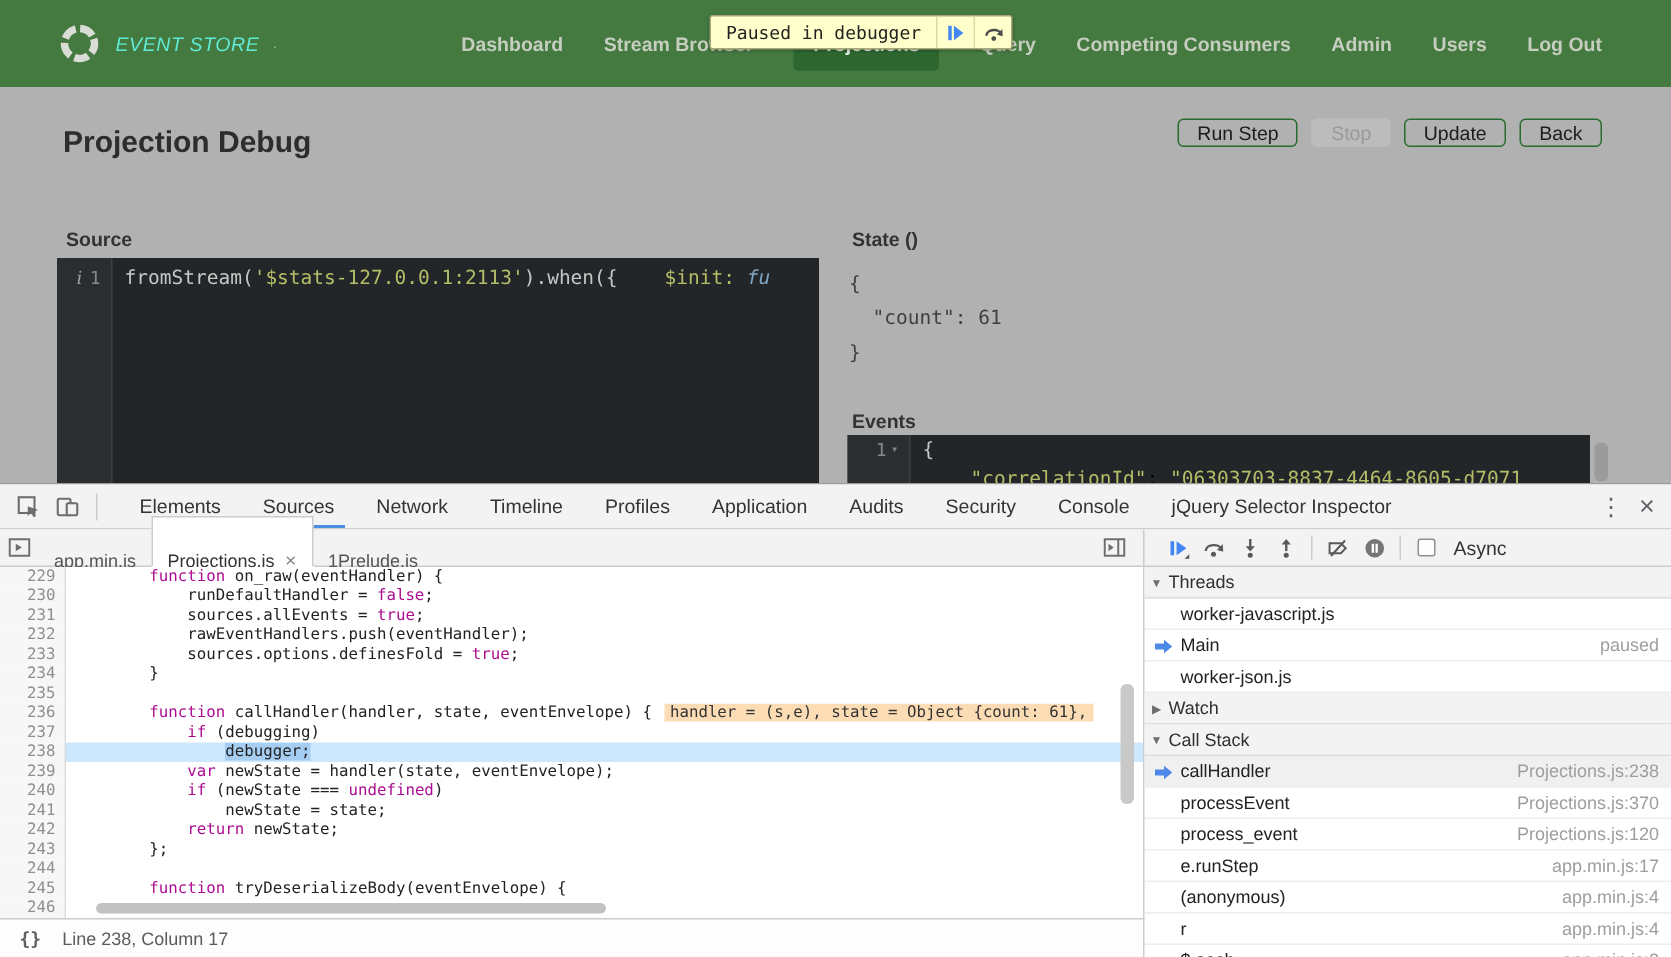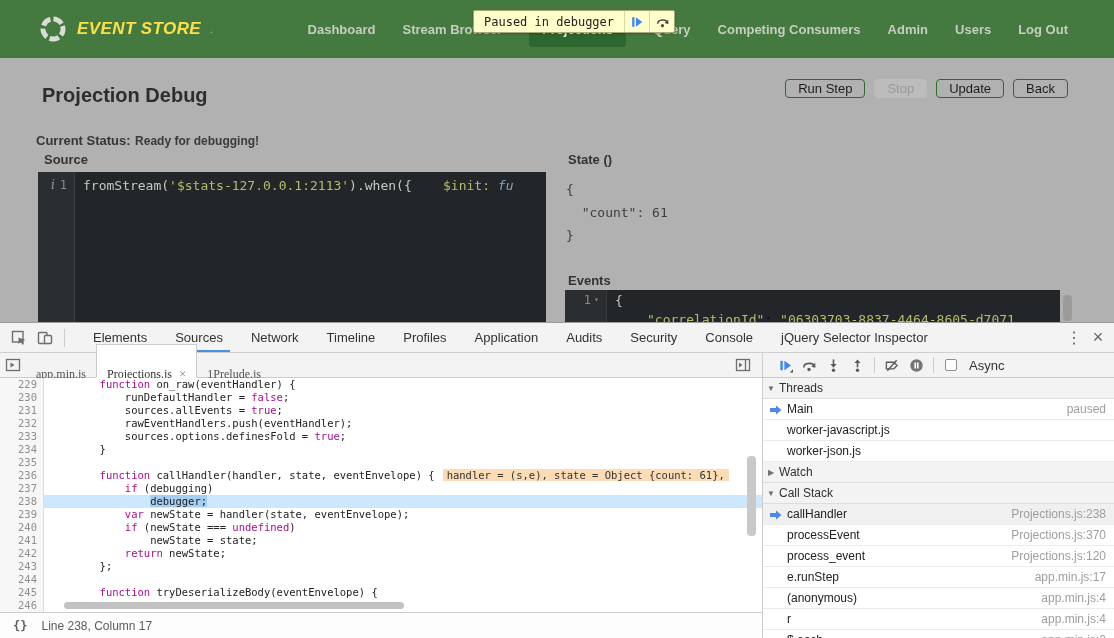--- a/index.html
+++ b/index.html
@@ -4,21 +4,21 @@
 <style>
   * { margin:0; padding:0; box-sizing:border-box; }
   html,body { background:#888; }
   #screen { position:relative; width:1114px; height:638px; overflow:hidden;
             font-family:"Liberation Sans", sans-serif; background:#b1b1b1; }
 
   
   .navbar { position:absolute; left:0; top:0; width:1114px; height:58px;
             background:#44793f; display:flex; align-items:center; }
   .brand { display:flex; align-items:center; gap:9px; margin-left:38px; }
-  .brand-text { color:#fde047; font-weight:bold; font-style:italic; font-size:17px;
+  .brand-text { color:#5eead4; font-weight:normal; font-style:italic; font-size:13px;
                 letter-spacing:.4px; }
   .brand-dot { color:#aebbaa; font-size:10px; }
   .nav { position:absolute; right:46px; top:0; height:58px; display:flex;
          align-items:center; gap:27px; }
   .nav-item { color:#c6cec0; font-size:13px; font-weight:bold; cursor:pointer; }
   .nav-item.active { background:#2d662f; color:#ecefe8; padding:10px 13px; border-radius:3px; }
 
   
   .paused-banner { position:absolute; left:473px; top:10px; height:23px; z-index:30;
     background:#ffffcb; border:1px solid #a8a878; border-radius:2px;
@@ -77,21 +77,21 @@
             color:#333; white-space:nowrap; }
   .dt-tab.active::after { content:""; position:absolute; left:0; right:0; bottom:0; height:2px;
                           background:#4a90e2; }
   .dt-toolbar-right { margin-left:auto; display:flex; align-items:center; margin-right:4px; }
   .glyph-btn { font-size:16px; color:#5f6368; width:24px; text-align:center; cursor:pointer; }
 
   .dt-subbar { position:absolute; left:0; top:30px; width:1114px; height:25px; display:flex; }
   .dt-filetabs-wrap { width:762px; height:25px; background:#f3f3f3; border-bottom:1px solid #ccc;
                       display:flex; align-items:center; }
   .file-tab { height:25px; line-height:25px; padding:16px 10px; font-size:12px; color:#545454;
-              cursor:pointer; white-space:nowrap;font-family:Liberation Serif, serif; }
+              cursor:pointer; white-space:nowrap; }
   .file-tab.active { background:#fff; border:1px solid #ccc; border-bottom:1px solid #fff;
                      color:#333; }
   .ft-close { color:#888; margin-left:7px; font-size:13px; }
   .dt-controls { width:352px; height:25px; background:#f3f3f3; border-bottom:1px solid #ccc;
                  border-left:1px solid #ccc; display:flex; align-items:center; padding-left:10px; }
   .ctl { width:24px; height:22px; display:flex; align-items:center; justify-content:center;
          cursor:pointer; position:relative; }
   .ctl-sep { width:1px; height:16px; background:#ccc; margin:0 5px; }
   .async-wrap { display:flex; align-items:center; gap:12px; margin-left:6px; cursor:pointer; }
   .checkbox { width:12px; height:12px; border:1px solid #8f8f8f; border-radius:2px; background:#fdfdfd; }
@@ -173,24 +173,20 @@
   </div>
 
   <h1 class="page-title">Projection Debug</h1>
   <div class="hdr-btns" id="hdr-btns">
       <button class="hbtn">Run Step</button>
       <button class="hbtn disabled">Stop</button>
       <button class="hbtn">Update</button>
       <button class="hbtn">Back</button>
     </div>
 
-  <div class="status-line">
-    <span class="cs-label">Current Status:</span>
-    <span class="cs-value">Ready for debugging!</span>
-  </div>
 
   <div class="panel-label src-label">Source</div>
   <div class="ace src-editor">
     <div class="ace-gutter">
       <span class="gut-i">i</span>
       <span>1</span>
     </div>
     <pre class="ace-line" id="src-line"><span>fromStream(</span><span class="tok-str">'$stats-127.0.0.1:2113'</span><span>).when({</span><span>    </span><span class="tok-str">$init:</span><span> </span><span class="tok-fn">fu</span></pre>
   </div>
 
@@ -398,28 +394,28 @@
       <span class="sb-brackets">{}</span>
       <span class="sb-text">Line 238, Column 17</span>
     </div>
 
     <aside class="dt-side" id="dt-side">
         <div class="side-hdr">
           <span class="tri">▼</span>
           <span>Threads</span>
         </div>
         <div class="side-row">
+          <span class="row-label">worker-javascript.js</span>
+        </div>
+        <div class="side-row">
           <svg class="exec-arrow" width="12" height="10" viewBox="0 0 12 10">
             <path d="M0 3 H6 V0.5 L11.5 5 L6 9.5 V7 H0 Z" fill="#4e88e8"></path>
           </svg>
           <span class="row-label">Main</span>
           <span class="row-right">paused</span>
-        </div>
-        <div class="side-row">
-          <span class="row-label">worker-javascript.js</span>
         </div>
         <div class="side-row">
           <span class="row-label">worker-json.js</span>
         </div>
         <div class="side-hdr">
           <span class="tri">▶</span>
           <span>Watch</span>
         </div>
         <div class="side-hdr">
           <span class="tri">▼</span>

